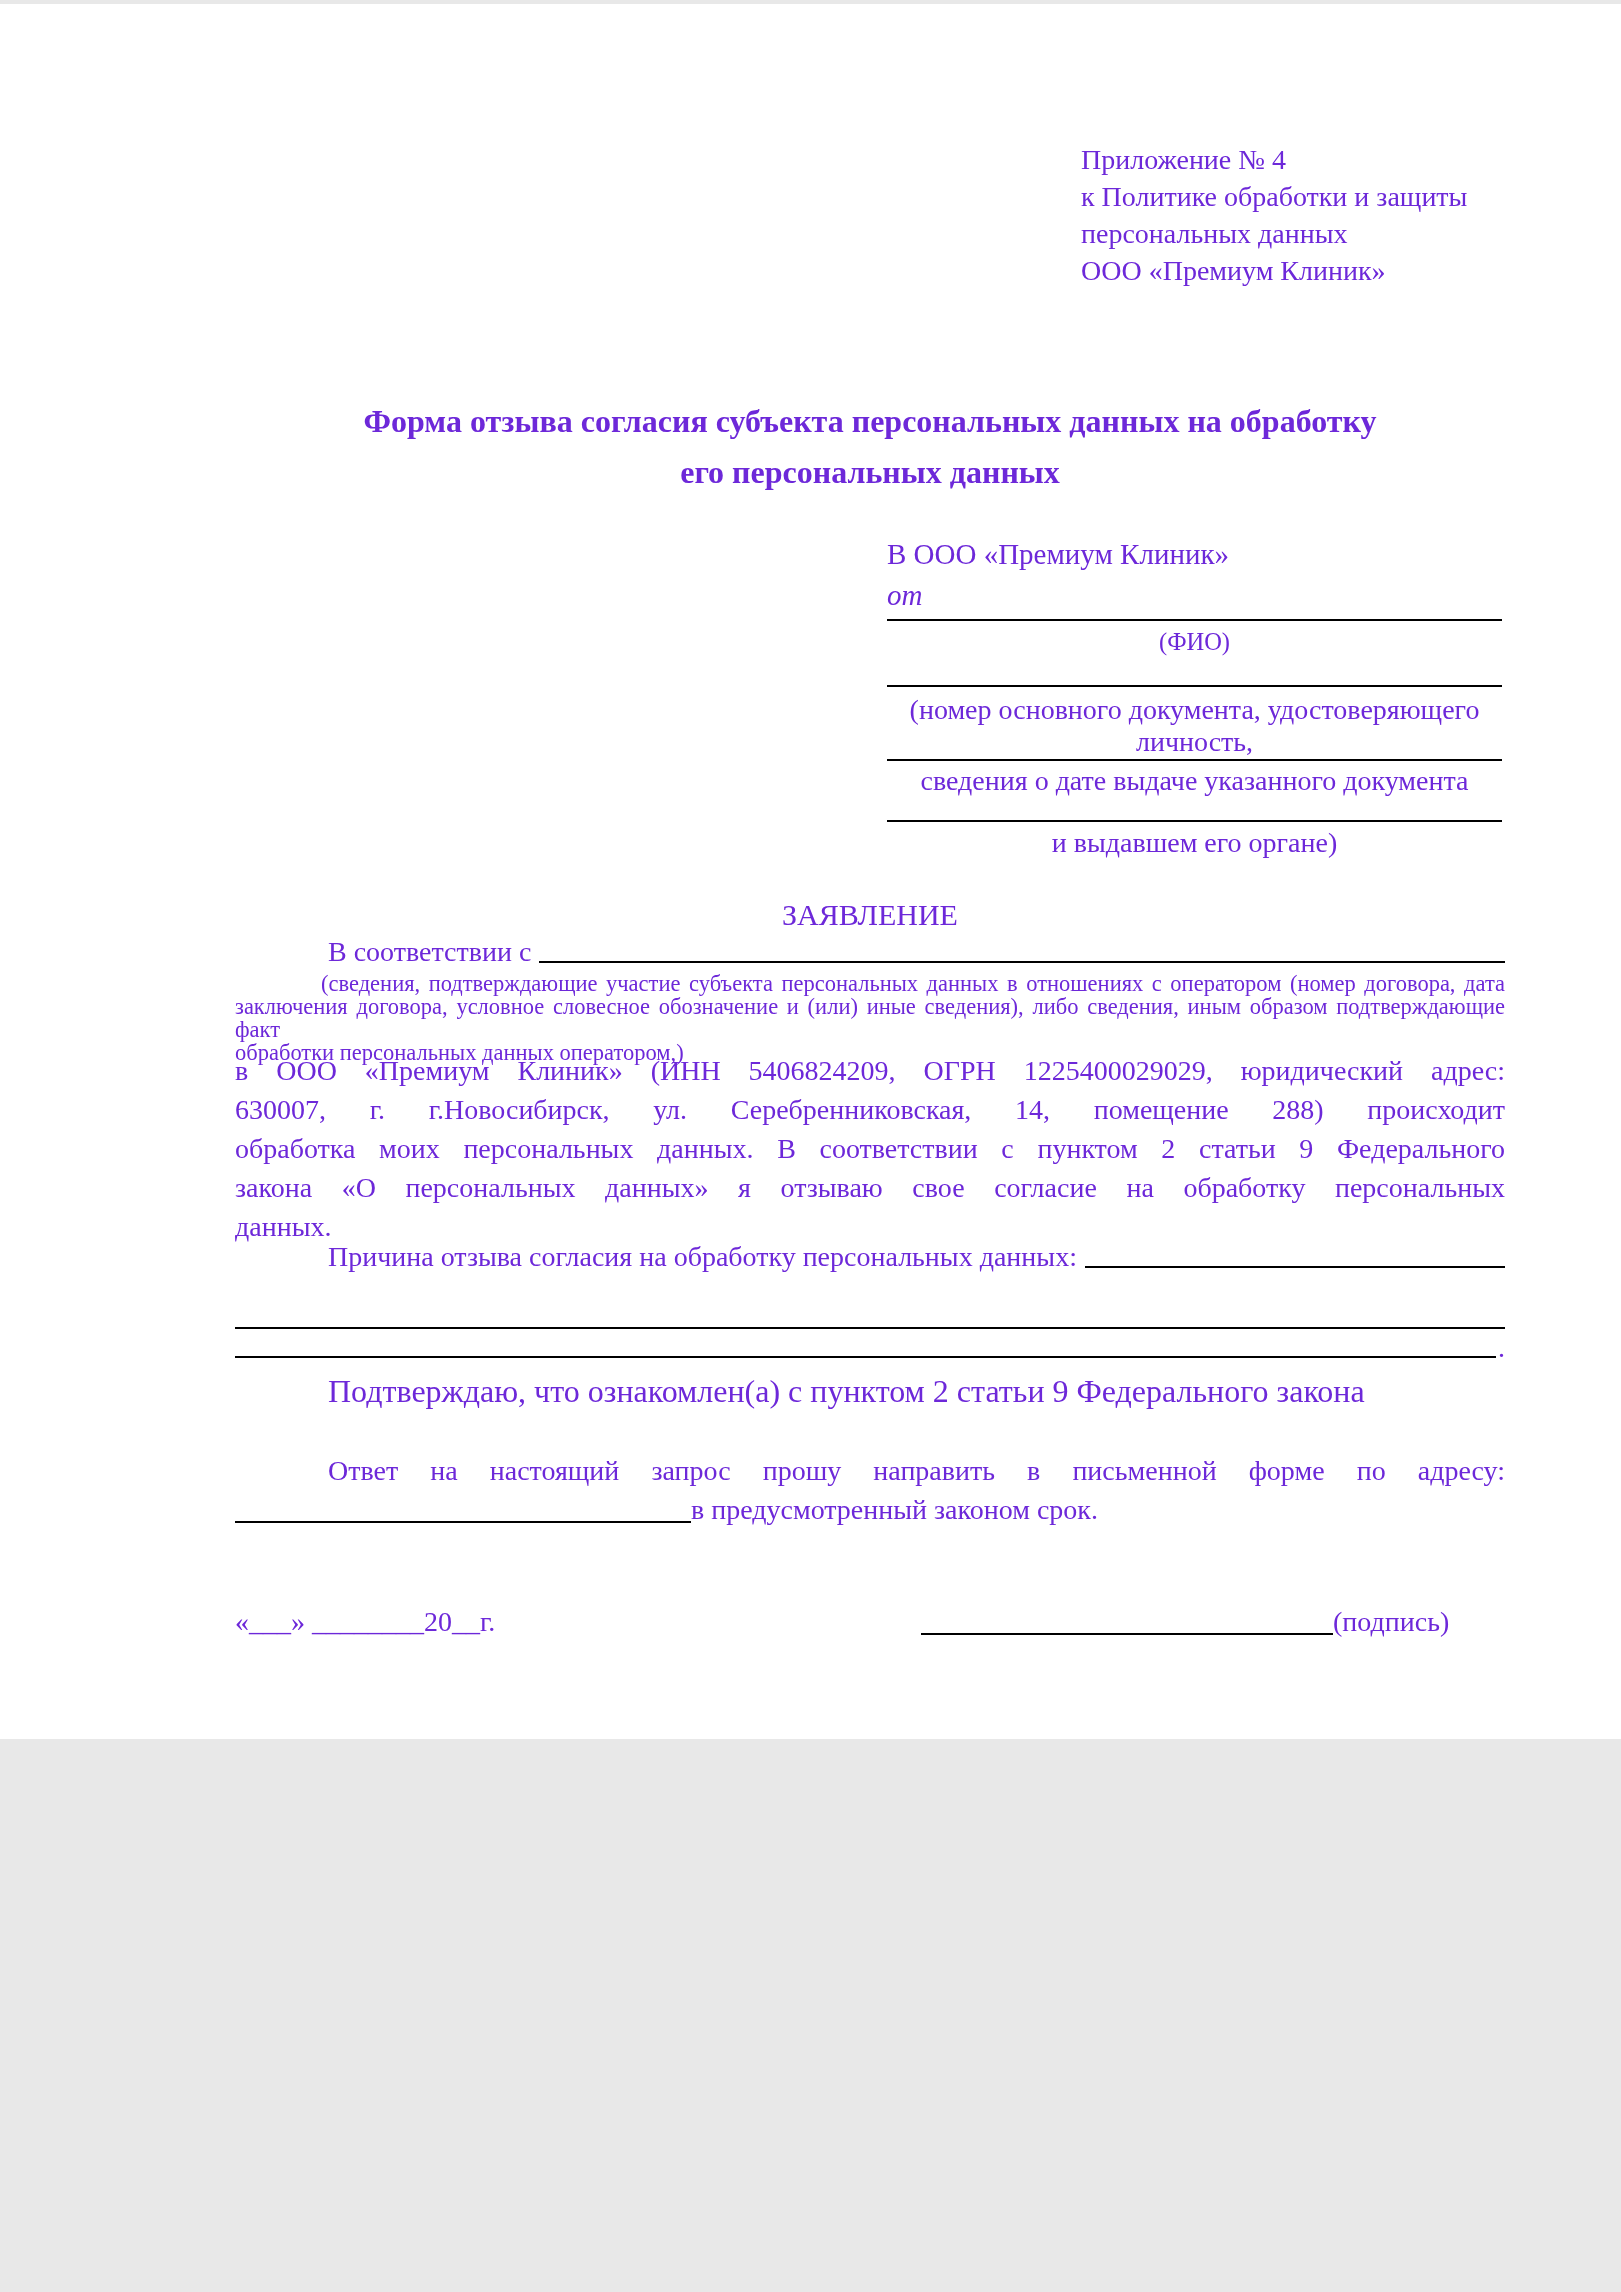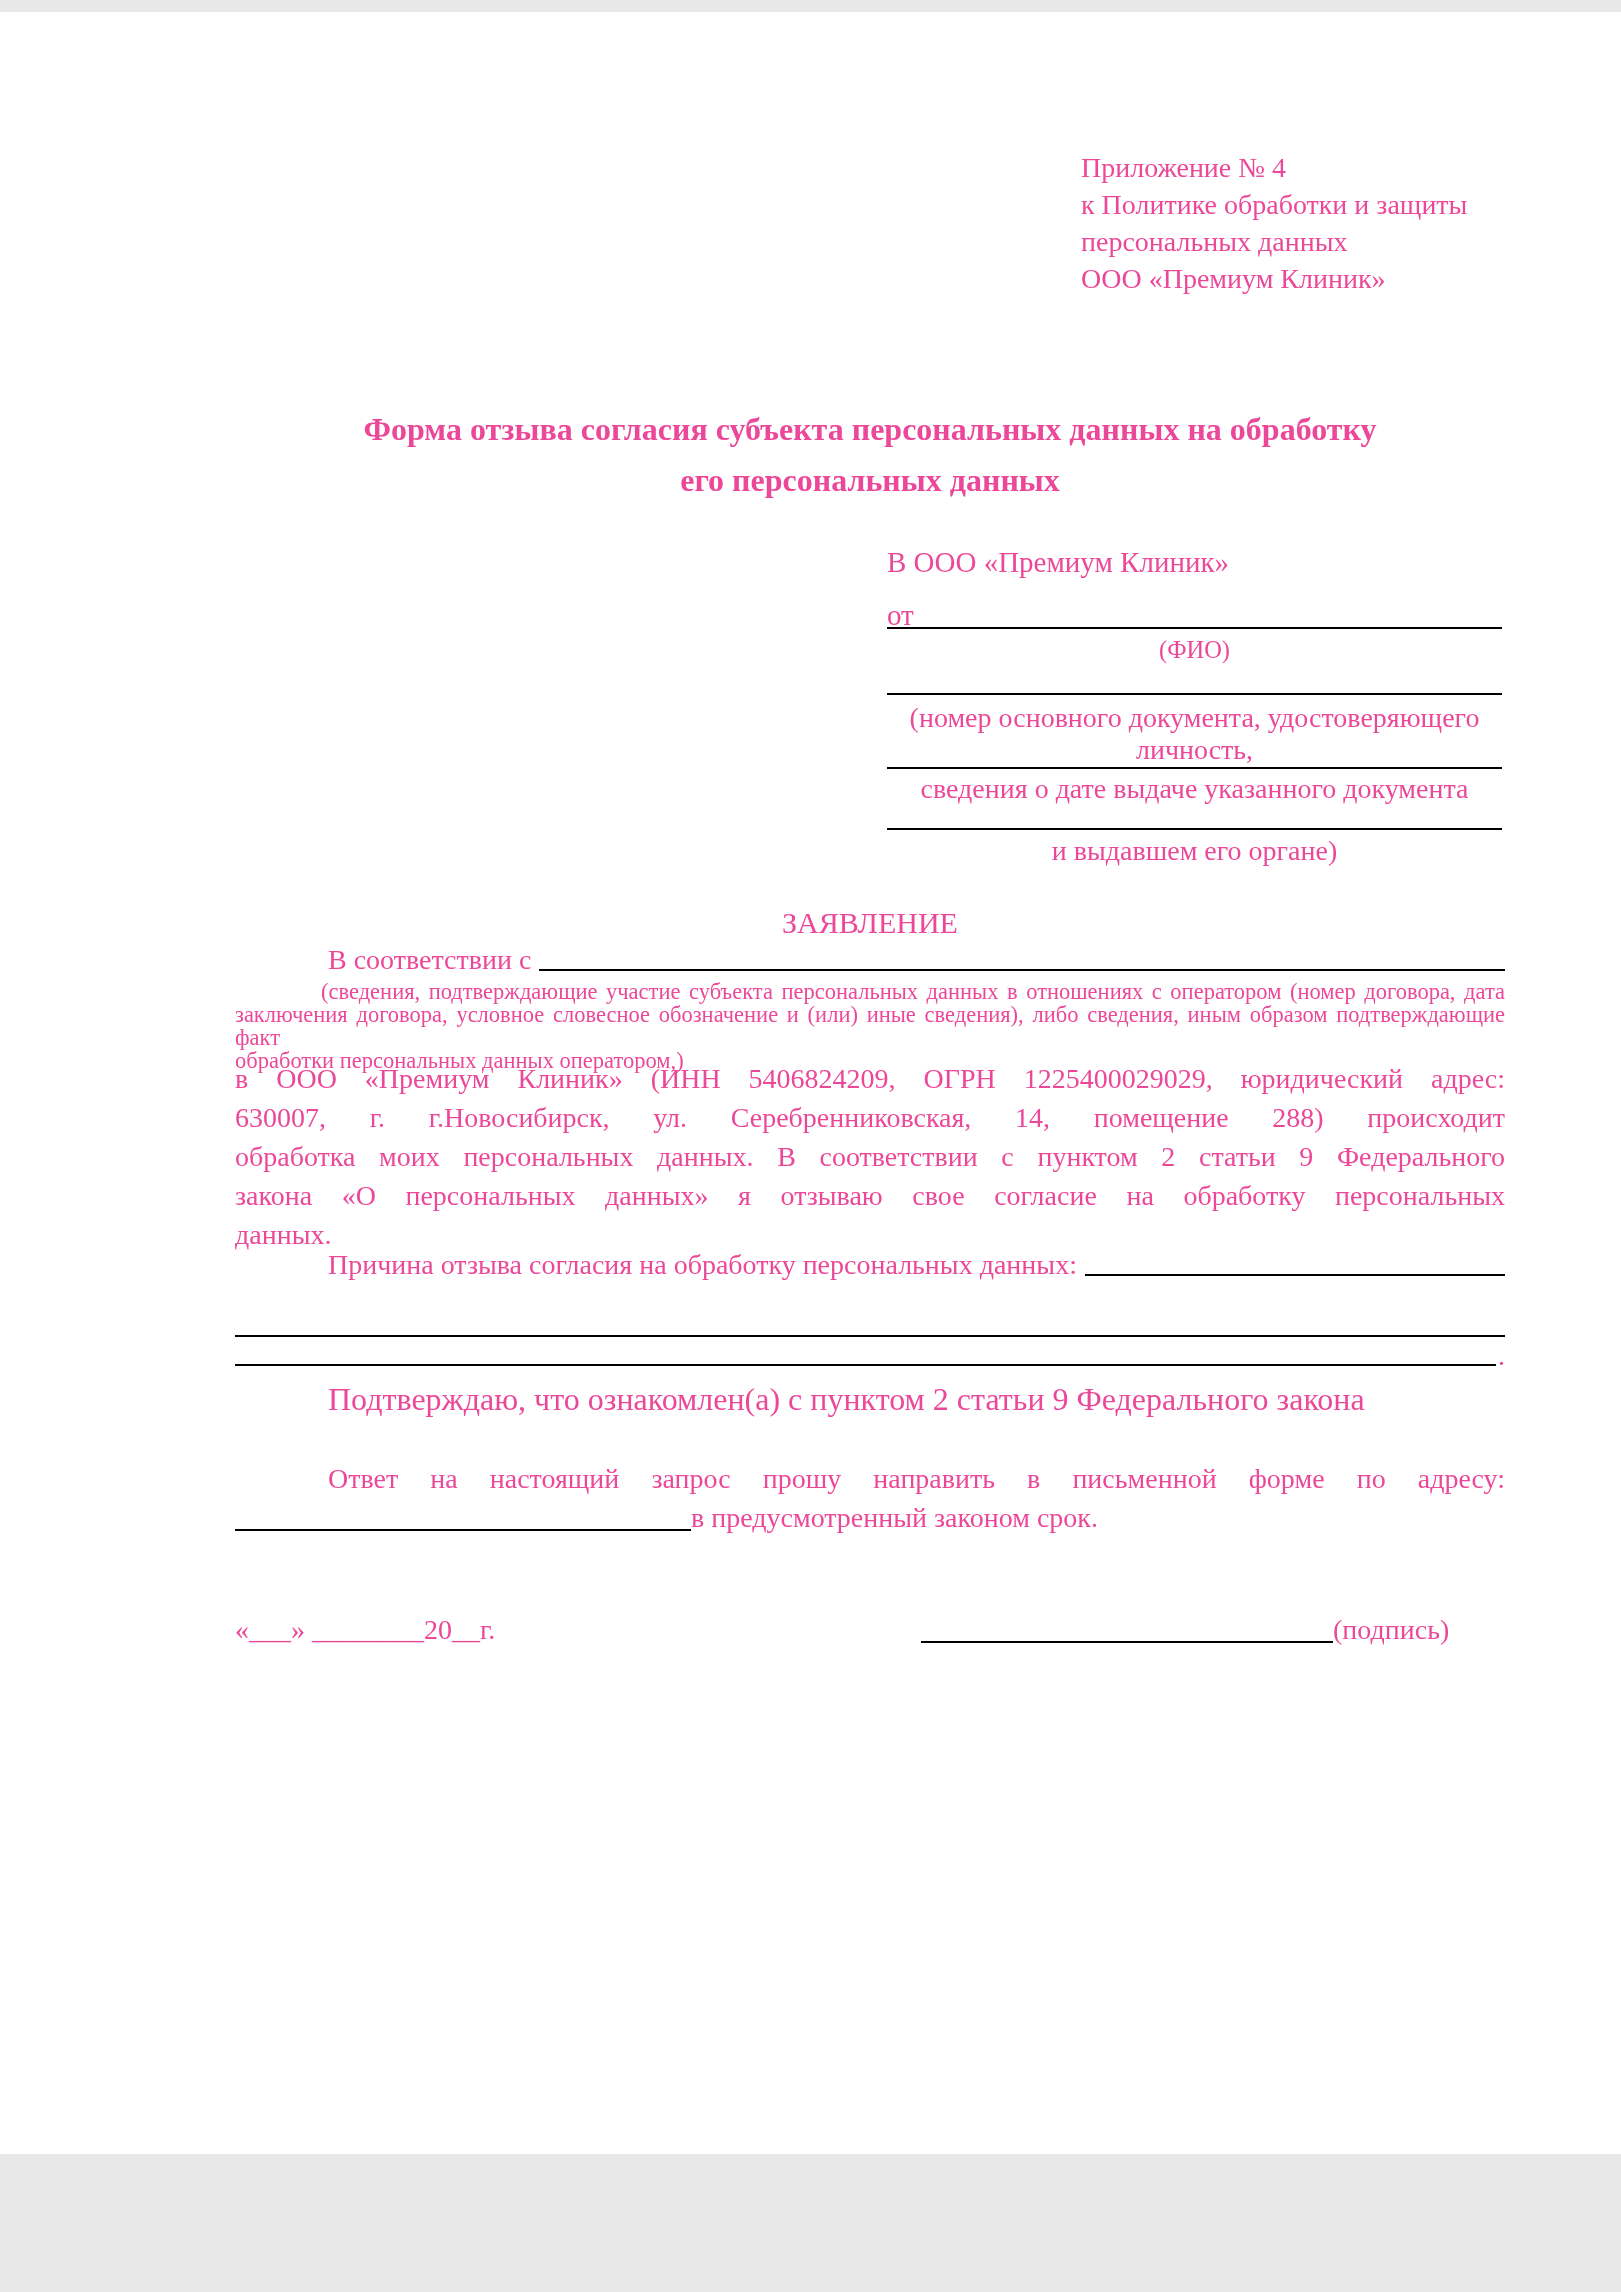--- a/index.html
+++ b/index.html
@@ -1,21 +1,21 @@
 <!DOCTYPE html>
 <html><head>
 <meta charset="utf-8">
 <style>
   html,body { margin:0; padding:0; background:#e8e8e8; }
   .page {
     position:relative;
-    width:1621px; height:2142px;
-    margin:12px auto;
+    width:1621px; height:1735px;
+    margin:4px auto;
     background:#ffffff;
-    color:#ec4899;
+    color:#6d28d9;
     font-family:"Liberation Serif", serif;
     overflow:hidden;
   }
   .abs { position:absolute; }
 
   
   .appendix { left:1081px; top:137px; width:451px; font-size:28px; line-height:37px; }
 
   
   .doc-title {
@@ -87,21 +87,21 @@
       <div>ООО «Премиум Клиник»</div>
     </div>
 
   <div class="abs doc-title">
       <div>Форма отзыва согласия субъекта персональных данных на обработку</div>
       <div>его персональных данных</div>
     </div>
 
   <div class="abs addressee">
     <div class="addr-line" style="top:0;">В ООО «Премиум Клиник»</div>
-    <div class="addr-line" style="top:53px;">от</div>
+    <div class="addr-line" style="top:41px;font-style:italic;">от</div>
 
     <div class="uline" style="top:81px;"></div>
     <div class="ulabel fio" style="top:90px;">(ФИО)</div>
 
     <div class="uline" style="top:147px;"></div>
     <div class="ulabel" style="top:156px;">(номер основного документа, удостоверяющего личность,</div>
 
     <div class="uline" style="top:221px;"></div>
     <div class="ulabel" style="top:227px;">сведения о дате выдаче указанного документа</div>
 

